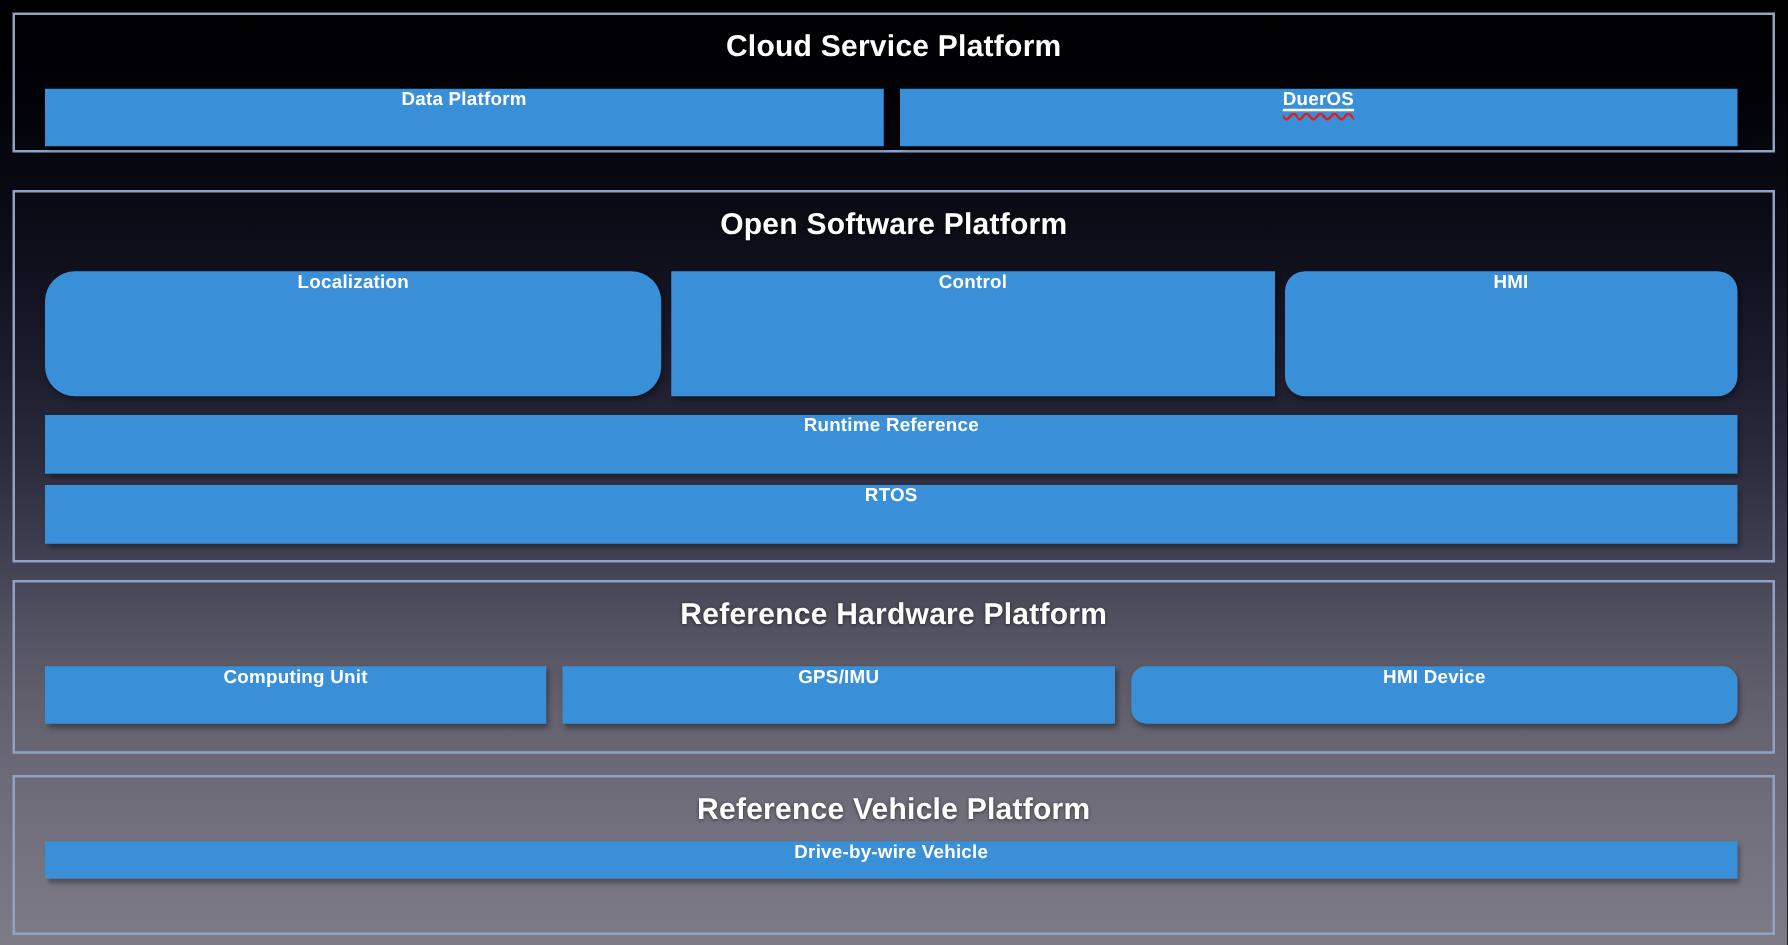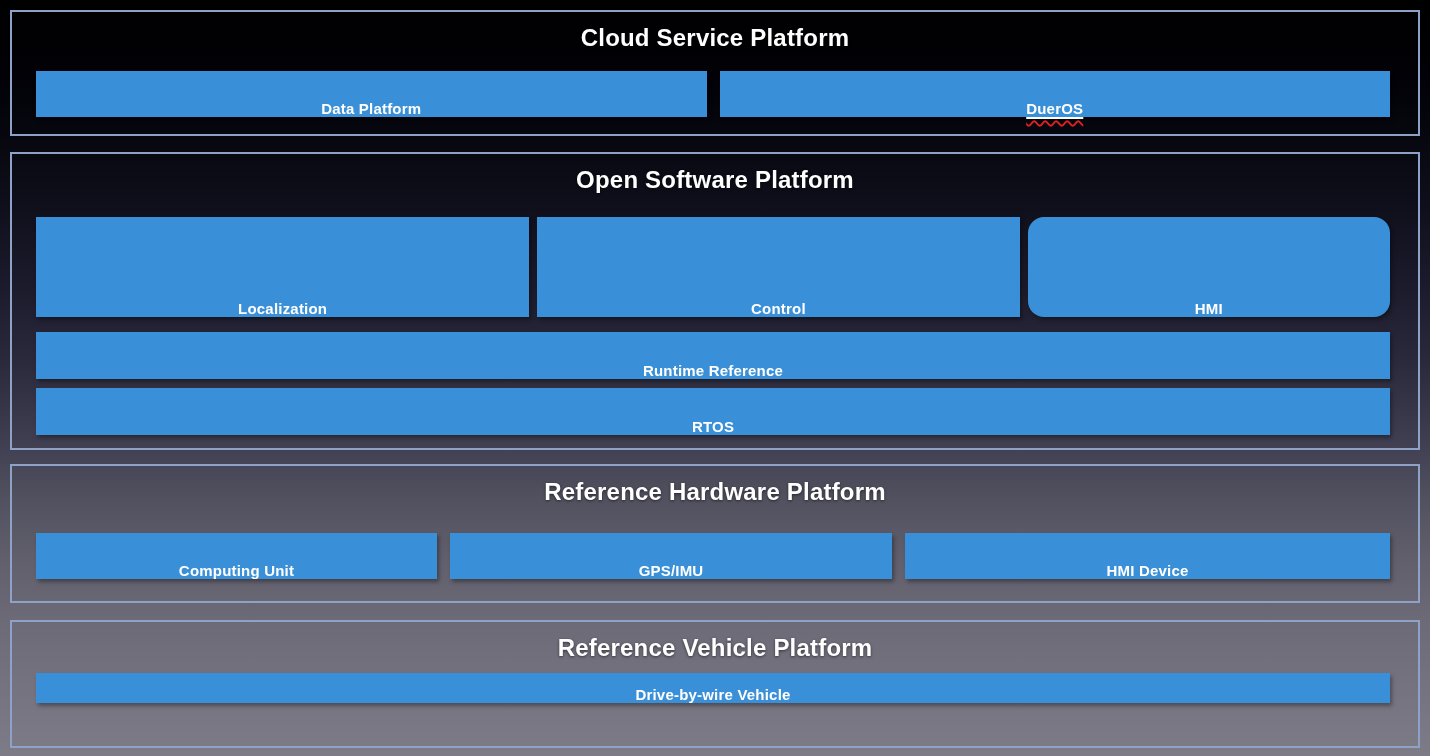--- a/index.html
+++ b/index.html
@@ -23,21 +23,21 @@
       #757380 91%,
       #7d7b86 100%);
   }
   .panel {
     position: absolute;
     left: 10px;
     width: 1410px;
     box-sizing: border-box;
     border: 2px solid var(--panel-border, rgba(141,162,198,0.9));
   }
-  .panel-s1 { top: 10px;  height: 126px; }
+  .panel-s1 { top: 10px;  height: 112px; }
   .panel-s2 { top: 152px; height: 298px; }
   .panel-s3 { top: 464px; height: 139px; }
   .panel-s4 { top: 620px; height: 128px; }
   .panel-title {
     margin: 0;
     padding-top: 12px;
     text-align: center;
     color: var(--text, #ffffff);
     font-size: 24px;
     font-weight: bold;
@@ -45,43 +45,43 @@
     text-shadow: 0 1px 3px rgba(0,0,0,0.55);
   }
   .box-row {
     position: absolute;
     display: flex;
   }
   .bluebox {
     background: var(--box-fill, #3a90d8);
     box-shadow: 2px 3px 4px rgba(0,0,0,0.35);
     display: flex;
-    align-items: flex-end;
+    align-items: flex-start;
     justify-content: center;
     color: var(--text, #ffffff);
     font-size: 15px;
     font-weight: bold;
     letter-spacing: 0.2px;
   }
   
   .row-cloud   { top: 59px;  left: 24px; right: 28px; height: 46px; gap: 13px; }
   .row-cloud .bluebox { flex: 1 1 0; }
   
   .row-osp-1   { top: 63px;  left: 24px; right: 28px; height: 100px; gap: 8px; }
   .row-osp-2   { top: 178px; left: 24px; right: 28px; height: 47px; }
   .row-osp-3   { top: 234px; left: 24px; right: 28px; height: 47px; }
-  .flex-loc  { flex: 494 1 0; }
+  .flex-loc  { flex: 494 1 0; border-radius: 24px; }
   .flex-ctl  { flex: 483 1 0; }
   .flex-hmi  { flex: 363 1 0; border-radius: 16px; }
   .fullwide  { flex: 1 1 0; }
   
   .row-hw      { top: 67px;  left: 24px; right: 28px; height: 46px; gap: 13px; }
   .flex-cu   { flex: 401 1 0; }
   .flex-gps  { flex: 442 1 0; }
-  .flex-hmid { flex: 485 1 0; }
+  .flex-hmid { flex: 485 1 0; border-radius: 12px; }
   
   .row-veh     { top: 51px;  left: 24px; right: 28px; height: 30px; }
   
   .spellcheck-wavy {
     text-decoration-line: underline;
     text-decoration-style: wavy;
     text-decoration-color: var(--spellcheck-wave, #e02020);
     text-decoration-thickness: 2px;
     text-underline-offset: 6px;
   }

